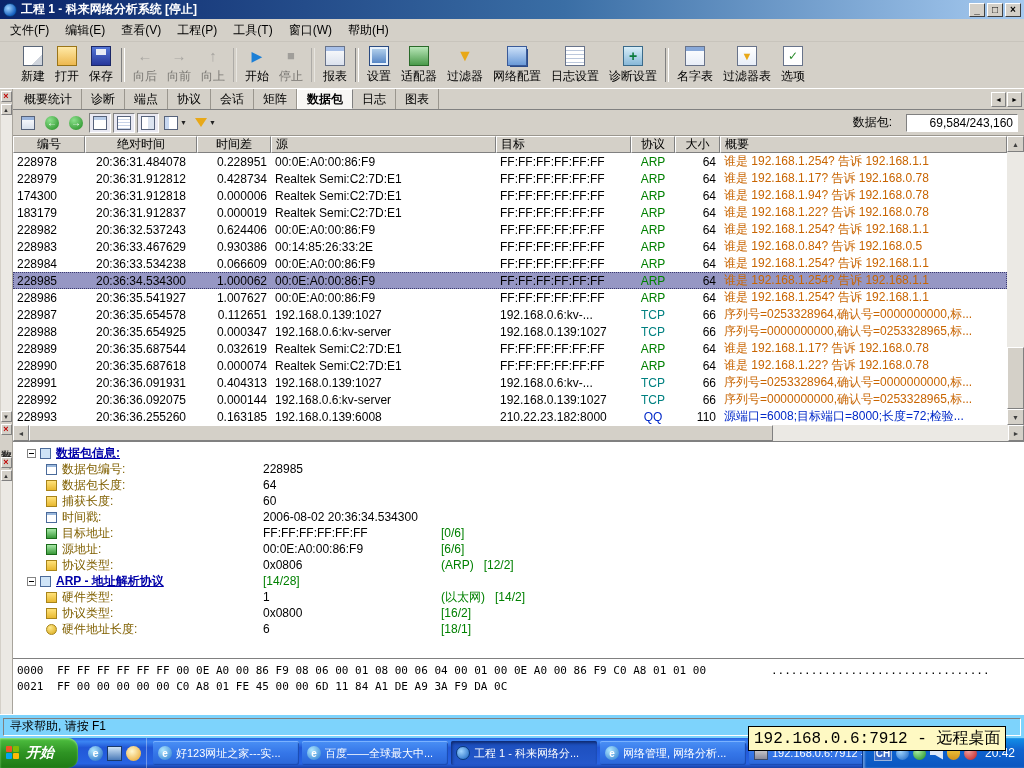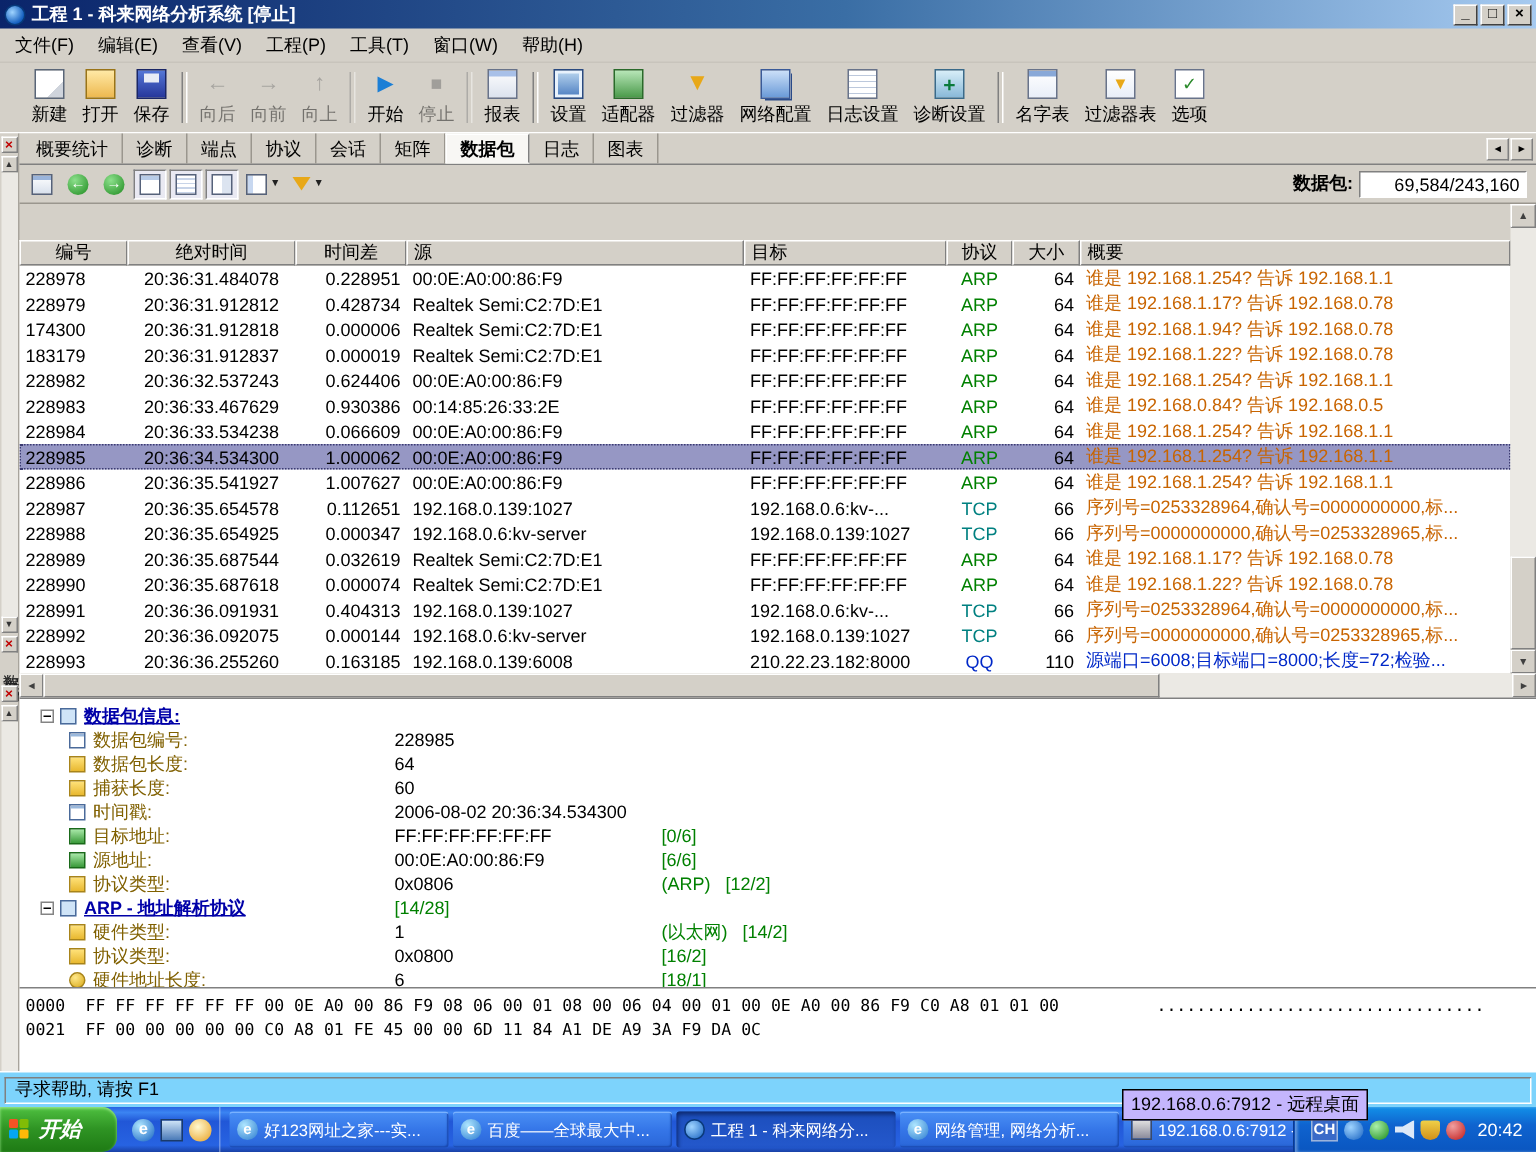--- a/index.html
+++ b/index.html
@@ -86,26 +86,26 @@
   .ic-buffer-grid{background:linear-gradient(#fff,#d8e0ec);border:1px solid #56627a;box-shadow:inset 0 3px 0 #9ab4dc;}
   .ic-prev-packet,.ic-next-packet{border-radius:50%;background:radial-gradient(circle at 35% 30%,#8ce08c,#1e8a1e);color:#fff;font-size:10px;display:flex;align-items:center;justify-content:center;}
   .ic-prev-packet::before{content:"←";}
   .ic-next-packet::before{content:"→";}
   .ic-pane-list{background:#fff;border:1px solid #56627a;box-shadow:inset 0 3px 0 #b8cce8;}
   .ic-pane-decode{background:repeating-linear-gradient(#fff,#fff 2px,#c8d4e8 2px,#c8d4e8 3px);border:1px solid #56627a;}
   .ic-pane-hex{background:linear-gradient(90deg,#fff 50%,#dce4f0 50%);border:1px solid #56627a;}
   .ic-column-select{background:linear-gradient(90deg,#c8d8f0 30%,#fff 30%);border:1px solid #56627a;}
   .ic-display-filter{width:0;height:0;border-left:6px solid transparent;border-right:6px solid transparent;border-top:9px solid #e8a818;}
   .ptb-spacer{flex:1;}
-  .ptb-counter-label{font-weight:bold;margin-right:2px;white-space:nowrap;}
+  .ptb-counter-label{font-weight:normal;margin-right:12px;white-space:nowrap;}
   .ptb-counter{width:112px;height:18px;background:#fff;border:1px solid;border-color:#808080 #fff #fff #808080;display:flex;align-items:center;justify-content:flex-end;padding:0 4px;font-size:12px;margin-right:2px;}
 
   
   .pk-wrap{display:flex;flex:none;}
-  .pk-main{flex:1;min-width:0;margin-top:24px;}
+  .pk-main{flex:1;min-width:0;}
   .pk-head{display:flex;height:17px;}
   .pk-h{background:#D4D0C8;border:1px solid;border-color:#fff #808080 #808080 #fff;font-size:12px;display:flex;align-items:center;padding:0 4px;overflow:hidden;white-space:nowrap;flex:none;}
   .pk-h.c-no,.pk-h.c-time,.pk-h.c-delta,.pk-h.c-proto,.pk-h.c-size{justify-content:center;}
   .pk-h.c-sum{flex:1;}
   .pk-body{background:#fff;height:272px;overflow:hidden;}
   .pk-row{display:flex;height:17px;align-items:center;white-space:nowrap;justify-content:center;}
   .pk-row.selected{background:#9697C4;outline:1px dotted #3a3a70;outline-offset:-1px;}
   .c{overflow:hidden;padding:0 4px;flex:none;}
   .c-no{width:72px;}
   .c-time{width:112px;text-align:center;}
@@ -161,21 +161,21 @@
   .hexline{display:flex;height:16px;white-space:pre;}
   .hx-off{width:40px;flex:none;}
   .hx-bytes{width:714px;flex:none;overflow:hidden;}
   .hx-ascii{flex:1;overflow:hidden;}
 
   
   .statusbar{height:24px;background:#7dd3fc;display:flex;align-items:center;padding:2px 3px;border-top:1px solid #fff;flex:none;}
   .status-field{flex:1;height:18px;border:1px solid;border-color:#808080 #fff #fff #808080;display:flex;align-items:center;padding:0 6px;font-size:12px;white-space:nowrap;overflow:hidden;}
 
   
-  .tooltip{position:absolute;left:748px;top:726px;background:#c4b5fd;border:1px solid #000;padding:1px 5px;font-size:12px;z-index:60;white-space:nowrap;}
+  .tooltip{position:absolute;left:748px;top:726px;background:#fef9c3;border:1px solid #000;padding:1px 5px;font-size:16px;z-index:60;white-space:nowrap;font-family:Liberation Mono, monospace;}
 
   
   .taskbar{position:absolute;left:0;right:0;bottom:0;height:30px;display:flex;align-items:stretch;z-index:40;
     background:linear-gradient(#2763e2,#3b84f2 12%,#2157d7 32%,#2763e2 85%,#1941a5);}
   .start-btn{width:78px;display:flex;align-items:center;gap:5px;padding:0 10px 0 6px;flex:none;
     background:linear-gradient(#4fc040,#2f9424 48%,#1e7a14);border-radius:0 10px 10px 0;color:#fff;font-weight:bold;font-size:14px;font-style:italic;box-shadow:inset 0 1px 2px #9ae88a;margin-right:5px;}
   .win-flag{width:15px;height:15px;display:grid;grid-template-columns:6px 6px;grid-template-rows:6px 6px;gap:1px;flex:none;}
   .win-flag span{border-radius:1px;}
   .win-flag span:nth-child(1){background:#f35325;}
   .win-flag span:nth-child(2){background:#81bc06;}

